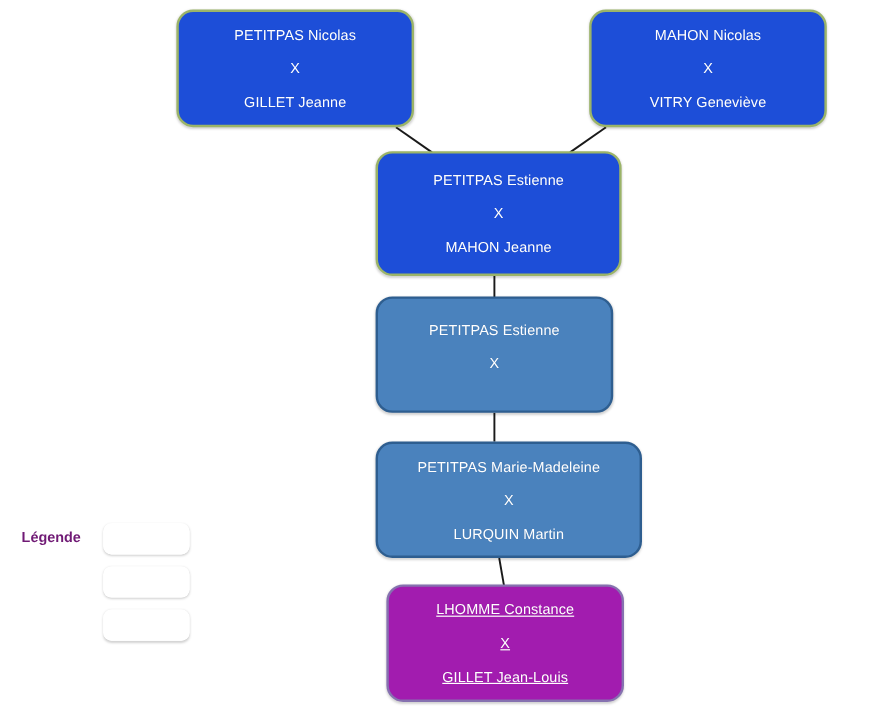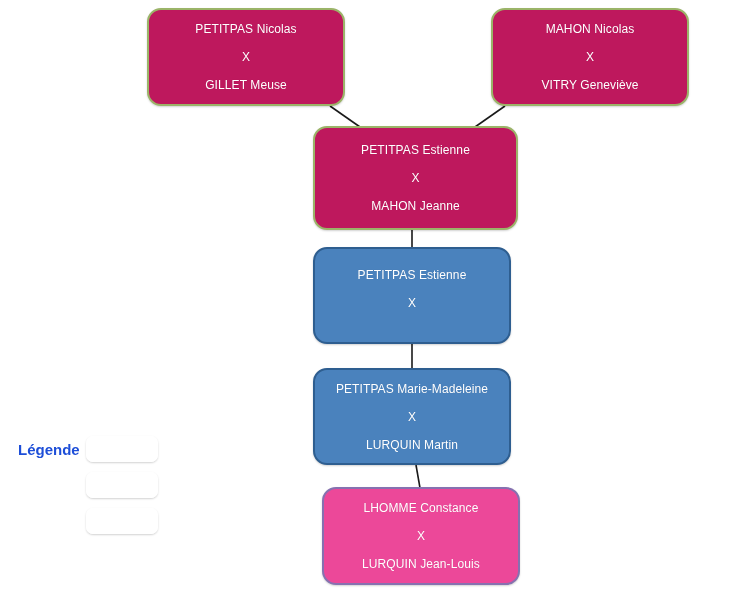--- a/index.html
+++ b/index.html
@@ -46,47 +46,48 @@
     width: 100%;
     font-size: 12px;
     line-height: 14px;
     letter-spacing: 0.1px;
     text-shadow: 0 0 1px rgba(0,0,0,0.12);
   }
   .node .line.sep {
     margin: 14px 0;
   }
   .node.green {
-    background: #be185d;
+    background: #1d4ed8;
     border-color: #9bb468;
   }
   .node.blue {
     background: #4a82bd;
     border-color: #2e5e90;
   }
   .node.purple {
-    background: #ec4899;
+    background: #a21caf;
     border-color: #8671b0;
+    text-decoration: underline;
   }
   
   #legend {
     position: absolute;
     left: 14px;
     top: 432px;
     width: 160px;
     height: 112px;
     z-index: 3;
   }
   #legend-title {
     position: absolute;
     left: 4px;
     top: 9px;
-    font-size: 15px;
+    font-size: 12px;
     font-weight: bold;
-    color: #1d4ed8;
+    color: #701a75;
   }
   .legend-swatch {
     position: absolute;
     left: 72px;
     width: 72px;
     height: 26px;
     box-sizing: border-box;
     border-radius: 7px;
     border-width: 2px;
     border-style: solid;
@@ -111,45 +112,45 @@
       <line x1="505" y1="106" x2="475" y2="127" stroke="#1a1a1a" stroke-width="1.6"></line>
       <line x1="412" y1="230" x2="412" y2="248" stroke="#1a1a1a" stroke-width="1.6"></line>
       <line x1="412" y1="344" x2="412" y2="368" stroke="#1a1a1a" stroke-width="1.6"></line>
       <line x1="416" y1="465" x2="420" y2="488" stroke="#1a1a1a" stroke-width="1.6"></line>
     </svg>
 
   <div id="node-layer">
       <div class="node green" style="left: 147px; top: 8px; width: 198px; height: 98px;">
         <span class="line">PETITPAS Nicolas</span>
         <span class="line sep">X</span>
-        <span class="line">GILLET Meuse</span>
+        <span class="line">GILLET Jeanne</span>
       </div>
       <div class="node green" style="left: 491px; top: 8px; width: 198px; height: 98px; align-items: center;">
         <span class="line">MAHON Nicolas</span>
         <span class="line sep">X</span>
         <span class="line">VITRY Geneviève</span>
       </div>
       <div class="node green" style="left: 313px; top: 126px; width: 205px; height: 104px;">
         <span class="line">PETITPAS Estienne</span>
         <span class="line sep">X</span>
         <span class="line">MAHON Jeanne</span>
       </div>
       <div class="node blue" style="left: 313px; top: 247px; width: 198px; height: 97px;">
         <span class="line">PETITPAS Estienne</span>
         <span class="line sep">X</span>
       </div>
-      <div class="node blue" style="left: 313px; top: 368px; width: 198px; height: 97px; text-align: center;">
+      <div class="node blue" style="left: 313px; top: 368px; width: 222px; height: 97px; text-align: center;">
         <span class="line">PETITPAS Marie-Madeleine</span>
         <span class="line sep">X</span>
         <span class="line">LURQUIN Martin</span>
       </div>
       <div class="node purple" style="left: 322px; top: 487px; width: 198px; height: 98px;">
         <span class="line">LHOMME Constance</span>
         <span class="line sep">X</span>
-        <span class="line">LURQUIN Jean-Louis</span>
+        <span class="line">GILLET Jean-Louis</span>
       </div>
     </div>
 
   <div id="legend">
     <div id="legend-title">Légende</div>
     <div class="legend-swatch green s0">
       <span>Meuse</span>
     </div>
     <div class="legend-swatch blue s1">
       <span>Marne</span>

